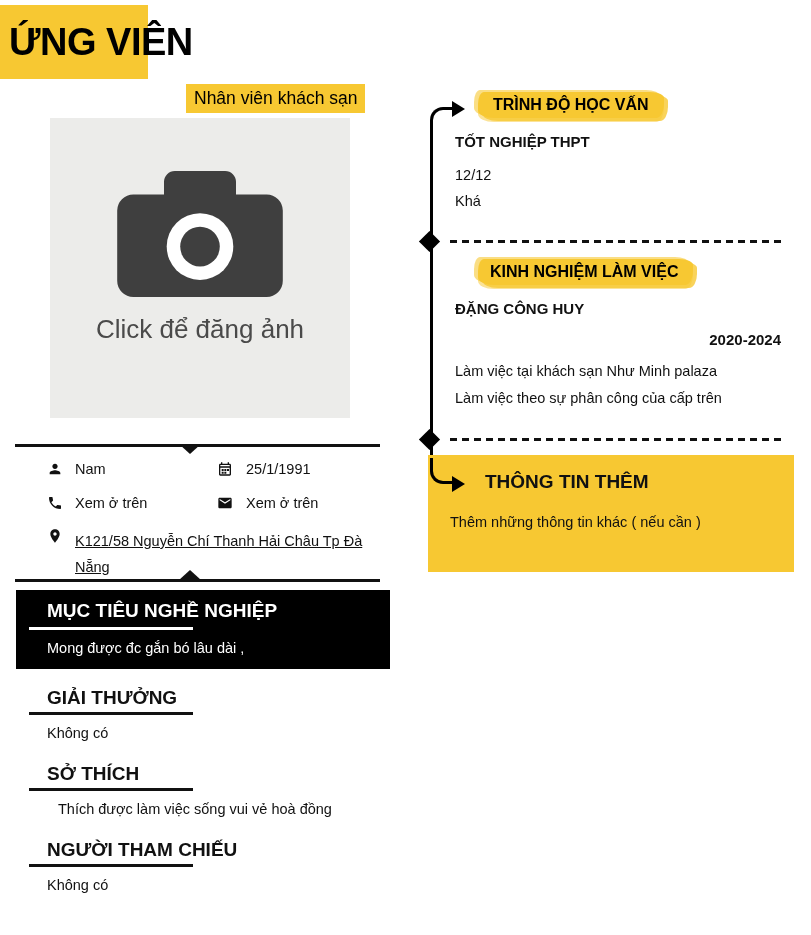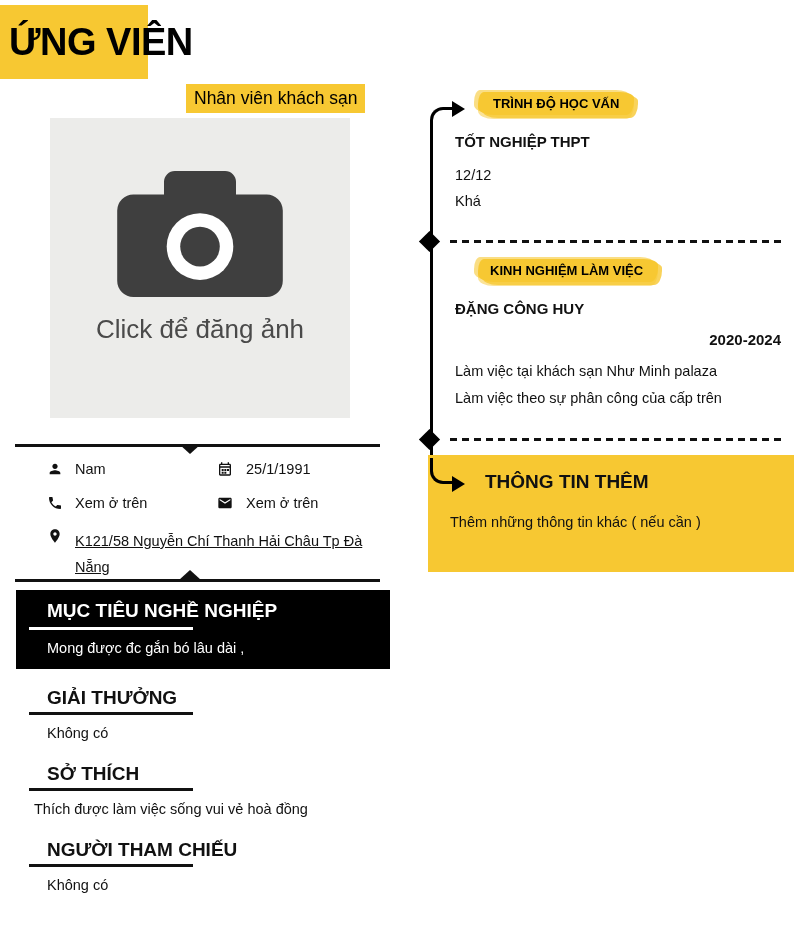--- a/index.html
+++ b/index.html
@@ -35,21 +35,21 @@
   .sec-content { font-size:14.5px; white-space:nowrap; }
   .white { color:#fff; } .white-bg { background:#fff; }
 
   
   .vline { width:3px; background:#000; }
   .elbow-top { width:22px; height:26px; border-left:3px solid #000; border-top:3px solid #000; border-top-left-radius:13px; }
   .elbow-bottom { width:22px; height:26px; border-left:3px solid #000; border-bottom:3px solid #000; border-bottom-left-radius:13px; }
   .arrow-right { width:0; height:0; border-left:13px solid #000; border-top:8px solid transparent; border-bottom:8px solid transparent; }
   .diamond { width:15px; height:15px; background:#000; transform:rotate(45deg); }
   .dashline { height:3px; background-image:repeating-linear-gradient(90deg,#111 0 7px,transparent 7px 12px); }
-  .brush { background:#F7C832; padding:4px 15px; font-size:13px; font-weight:700; white-space:nowrap; color:#000;
+  .brush { background:#F7C832; padding:4px 15px; font-size:16px; font-weight:700; white-space:nowrap; color:#000;
            border-radius:6px 14px 8px 16px / 12px 6px 14px 8px;
            box-shadow:4px 3px 0 rgba(247,200,50,.8), -4px -2px 0 rgba(247,200,50,.6), 0 4px 0 rgba(247,200,50,.5); }
   .item-bold { font-size:15px; font-weight:700; white-space:nowrap; }
   .item-text { font-size:14.5px; white-space:nowrap; }
   .add-block { left:428px; top:455px; width:366px; height:117px; background:#F7C832; }
 </style>
 </head>
 <body>
 
 <div class="page">
@@ -101,21 +101,21 @@
     <div class="abs sec-underline white-bg" style="left:13px; top:37px;"></div>
     <div class="abs sec-content white" style="left:31px; top:50px;">Mong được đc gắn bó lâu dài ,</div>
   </div>
 
   <div class="abs sec-title" style="left:47px; top:687px;">GIẢI THƯỞNG</div>
   <div class="abs sec-underline" style="left:29px; top:712px;"></div>
   <div class="abs sec-content" style="left:47px; top:725px;">Không có</div>
 
   <div class="abs sec-title" style="left:47px; top:763px;">SỞ THÍCH</div>
   <div class="abs sec-underline" style="left:29px; top:788px;"></div>
-  <div class="abs sec-content" style="left:34px; top:801px;">Thích được làm việc sống vui vẻ hoà đồng</div>
+  <div class="abs sec-content" style="left:58px; top:801px;">Thích được làm việc sống vui vẻ hoà đồng</div>
 
   <div class="abs sec-title" style="left:47px; top:839px;">NGƯỜI THAM CHIẾU</div>
   <div class="abs sec-underline" style="left:29px; top:864px;"></div>
   <div class="abs sec-content" style="left:47px; top:877px;">Không có</div>
 
   <div class="abs elbow-top" style="left:430px; top:107px;"></div>
   <div class="abs arrow-right" style="left:452px; top:101px;"></div>
   <div class="abs vline" style="left:430px; top:130px; height:328px;"></div>
   <div class="abs diamond" style="left:422px; top:234px;"></div>
   <div class="abs dashline" style="left:450px; top:240px; width:331px;"></div>

